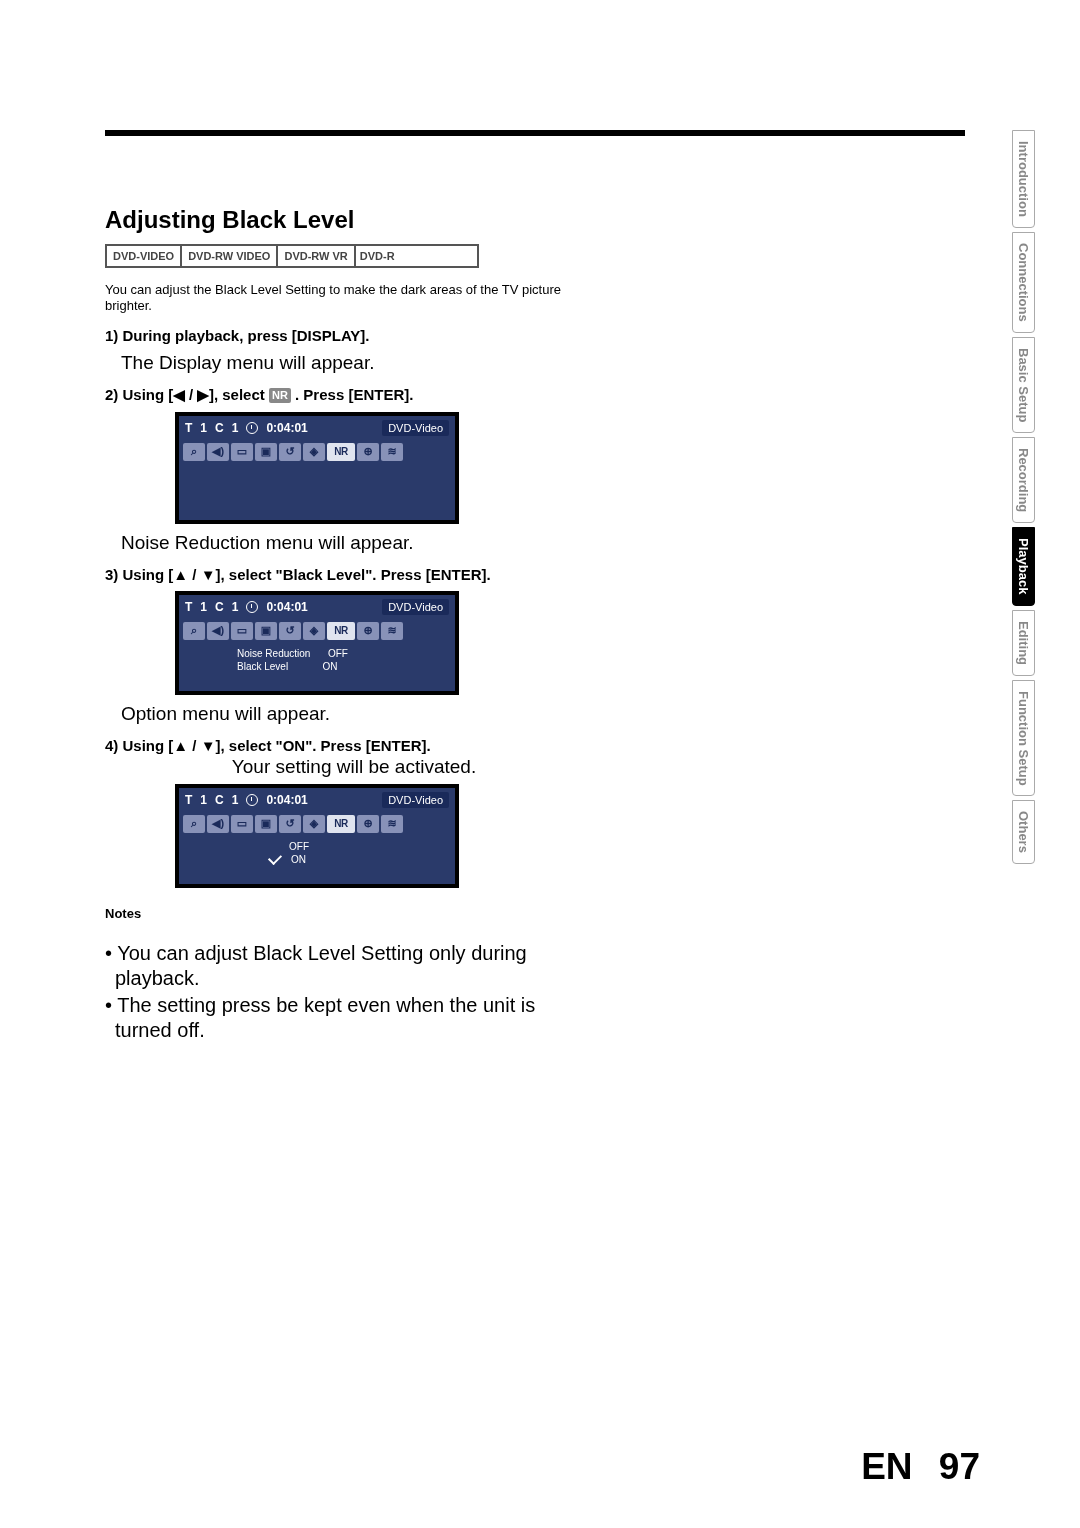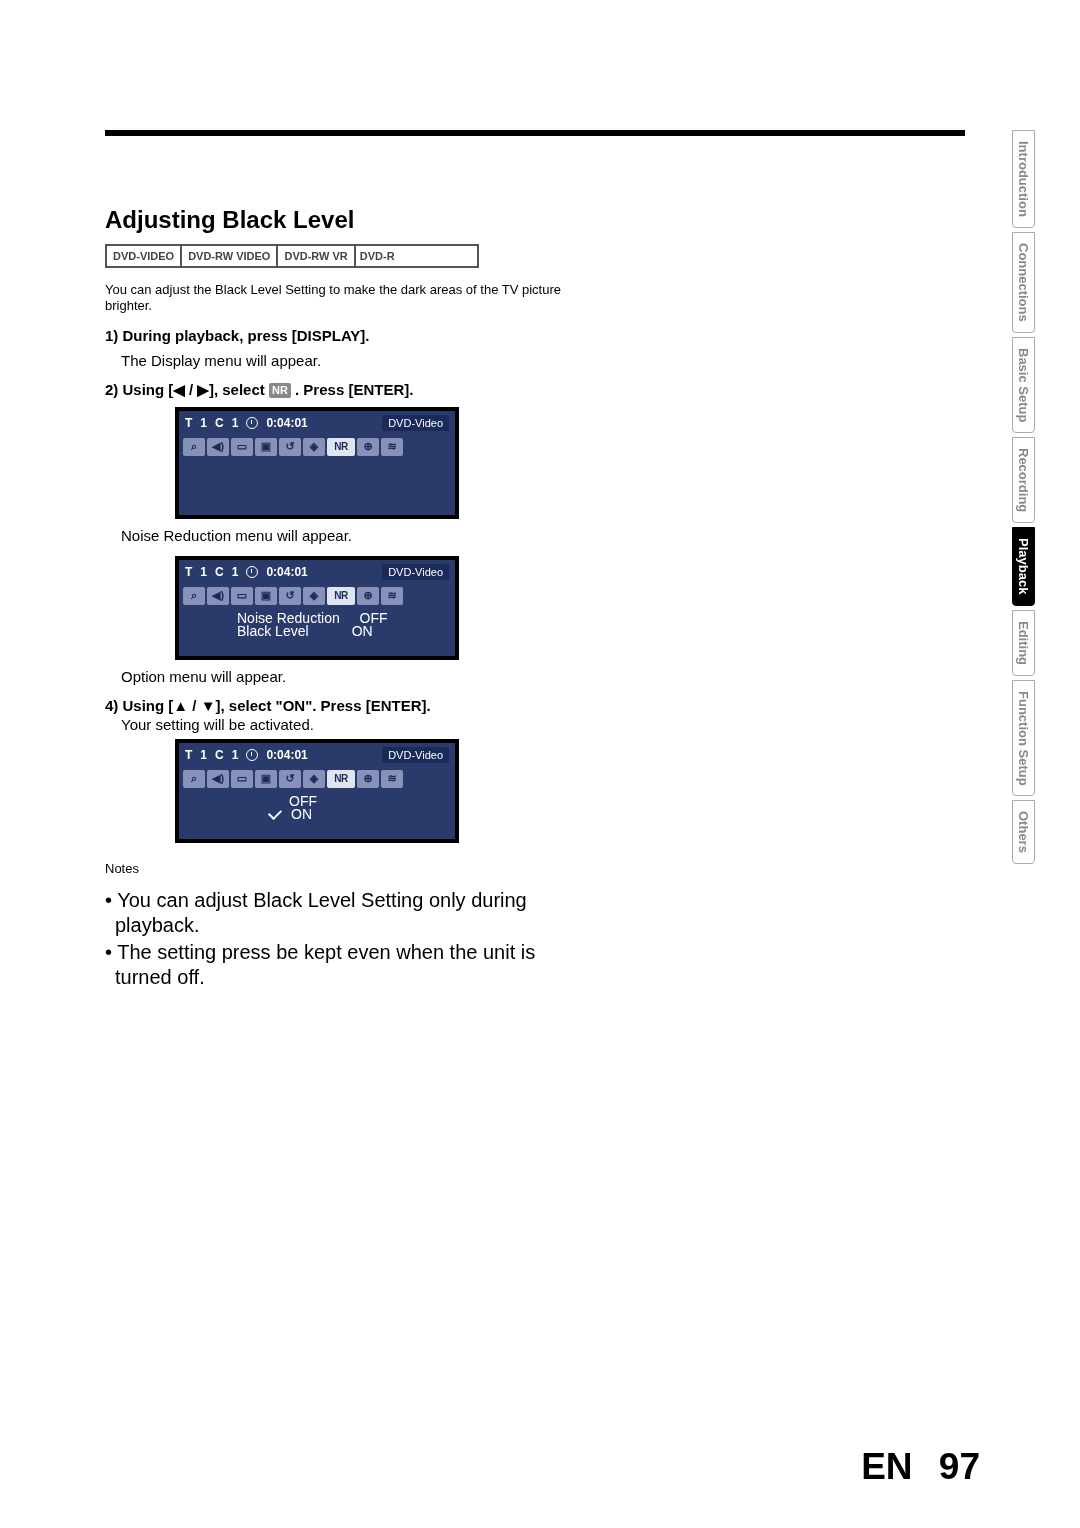--- a/index.html
+++ b/index.html
@@ -29,21 +29,21 @@
   }
   .disctabs > div:last-child { border-right:none; padding-left:4px; padding-right:4px; }
   .para { font-size:13px; line-height:1.25; margin-bottom:12px; }
   .step { font-size:15px; }
   .step b { font-weight:bold; }
   .nr-chip {
     display:inline-block; background:#888; color:#fff; font-size:11px;
     font-weight:bold; padding:1px 3px; border-radius:2px; vertical-align:middle;
     line-height:13px;
   }
-  .caption { font-size:15px; margin:8px 0 12px 16px; }
+  .caption { font-size:19px; margin:8px 0 12px 16px; }
 
   
   .osd {
     width:280px; margin-left:70px; background:#000; border:2px solid #000;
     color:#fff; font-size:11px; font-family: Arial, sans-serif;
   }
   .osd-inner {
     border:2px solid #000;
   }
   .osd-top {
@@ -66,31 +66,31 @@
   }
   .osd-icon {
     width:22px; height:18px; background:#8892b8; border-radius:2px;
     display:flex; align-items:center; justify-content:center; font-size:11px;
     color:#1a2a5a; font-weight:bold;
   }
   .osd-icon.hl { background:#e0e4ef; color:#1a2a5a; }
   .osd-nr { width:28px; font-size:10px; letter-spacing:-0.5px; }
   .osd-body {
     background:#2a3a6a; height:48px; padding:4px 10px;
-    font-size:14px; line-height:13px;
+    font-size:10px; line-height:13px;
   }
   .osd-body.tall { height:40px; }
   .osd-row { display:flex; align-items:center; gap:6px; }
   .checkmark {
     display:inline-block; width:10px; height:6px; border-left:2px solid #fff;
     border-bottom:2px solid #fff; transform:rotate(-45deg); margin-right:4px;
     margin-top:-2px;
   }
   .osd-menu-col { margin-left:48px; }
-  .notes-h { font-weight:normal; font-size:13px; margin-top:18px; margin-bottom:12px;}
+  .notes-h { font-weight:bold; font-size:13px; margin-top:18px; margin-bottom:20px;}
   .bullet { font-size:20px; padding-left:10px; text-indent:-10px; line-height:1.25; margin-bottom:2px;}
 
   
   .footer {
     position:absolute; left:0; right:0; bottom:40px; text-align:right;
     padding-right:100px; font-size:37px; font-weight:bold;
   }
   .footer .en { font-weight:bold; margin-right:16px; }
 
   
@@ -156,20 +156,23 @@
           <div class="osd-icon">◈</div>
           <div class="osd-icon hl osd-nr">NR</div>
           <div class="osd-icon">⊕</div>
           <div class="osd-icon">≋</div>
         </div>
         <div class="osd-body"></div>
       </div>
     </div>
     <div class="caption">Noise Reduction menu will appear.</div>
 
+    <div class="step">
+      <b>3) Using [▲ / ▼], select "Black Level". Press [ENTER].</b>
+    </div>
 
     <div class="osd" style="margin-top:8px;">
       <div class="osd-inner">
         <div class="osd-top">
           <div class="osd-tcline">
             <span>T</span>
             <span>1</span>
             <span>C</span>
             <span>1</span>
             <span class="clock-icon"></span>
@@ -202,21 +205,21 @@
             </div>
           </div>
         </div>
       </div>
     </div>
     <div class="caption">Option menu will appear.</div>
 
     <div class="step">
       <b>4) Using [▲ / ▼], select "ON". Press [ENTER].</b>
     </div>
-    <div class="caption" style="margin-top:2px; margin-bottom:6px; margin-left:16px;">Your setting will be activated.</div>
+    <div class="caption" style="margin-top:2px; margin-bottom:6px; margin-left:28px;text-align:center;">Your setting will be activated.</div>
 
     <div class="osd">
       <div class="osd-inner">
         <div class="osd-top">
           <div class="osd-tcline">
             <span>T</span>
             <span>1</span>
             <span>C</span>
             <span>1</span>
             <span class="clock-icon"></span>

